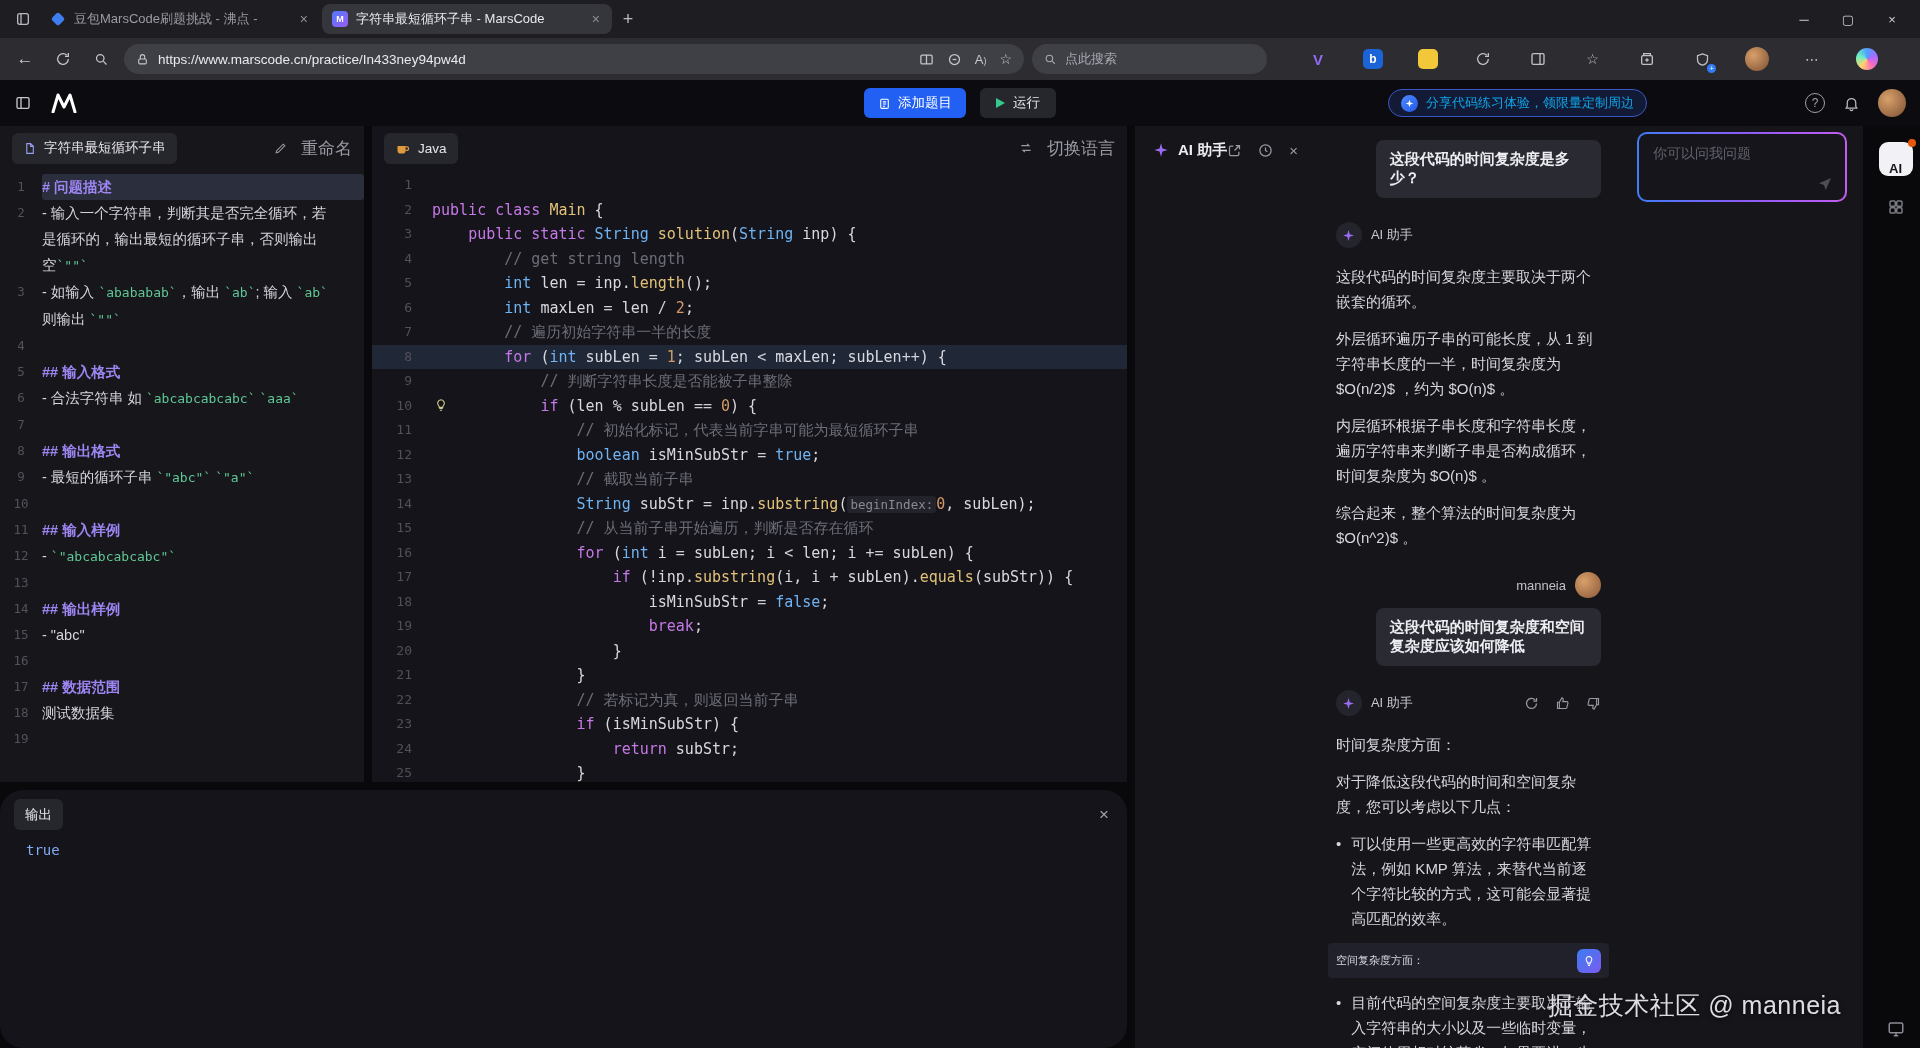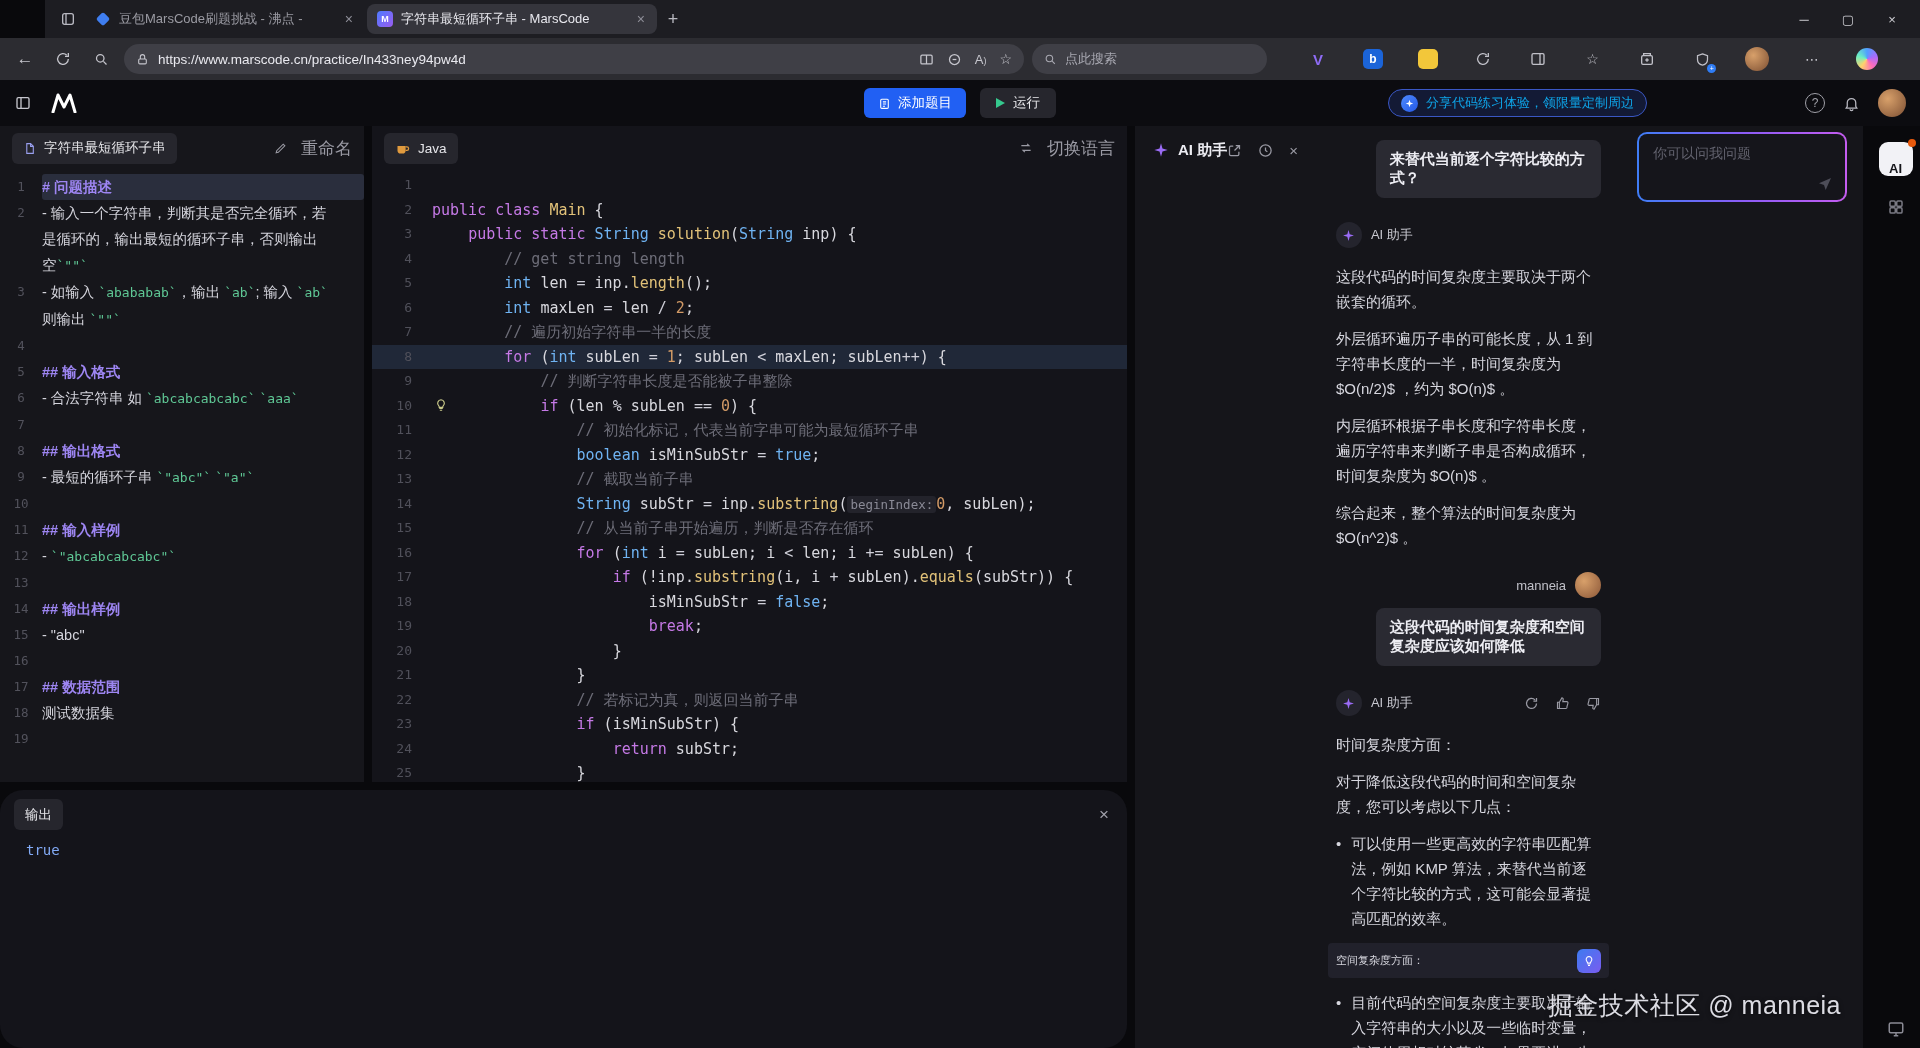--- a/index.html
+++ b/index.html
@@ -5,21 +5,21 @@
   * { margin:0; padding:0; box-sizing:border-box; }
   html,body { width:1920px; height:1048px; overflow:hidden; }
   body {
     background:#09090c; color:#d8d8de;
     font-family:"Liberation Sans","DejaVu Sans",sans-serif;
     font-size:14px;
   }
   svg { display:block; }
 
   
-  .tabbar { height:38px; background:#1d1d22; display:flex; align-items:center; padding:0 6px;margin-left:45px; }
+  .tabbar { height:38px; background:#1d1d22; display:flex; align-items:center; padding:0 6px; }
   .tb-icon { width:34px; height:28px; display:flex; align-items:center; justify-content:center; color:#b9b9c2; border-radius:6px; }
   .tab { height:30px; display:flex; align-items:center; gap:8px; padding:0 10px; border-radius:8px;
          color:#9b9ba3; font-size:13px; width:280px; margin-right:2px; }
   .tab.active { background:#35353c; color:#e8e8ee; width:290px; }
   .tab-title { white-space:nowrap; overflow:hidden; text-overflow:ellipsis; flex:1; }
   .tab-close { color:#8e8e98; font-size:14px; padding:0 2px; }
   .fav-mars { width:16px; height:16px; border-radius:4px; background:linear-gradient(135deg,#4e7bff,#9a5cf0);
               color:#fff; font-size:9px; font-weight:bold; display:flex; align-items:center; justify-content:center; flex-shrink:0; }
   .fav-juejin { width:10px; height:10px; background:#3f7ef0; transform:rotate(45deg); border-radius:2px; flex-shrink:0; margin:0 3px; }
   .newtab { width:28px; height:28px; display:flex; align-items:center; justify-content:center; color:#b9b9c0; font-size:18px; }
@@ -496,21 +496,21 @@
               <circle cx="12" cy="12" r="9"></circle>
               <path d="M12 7v5l3 2"></path>
             </svg>
         </span>
         <span>×</span>
       </span>
     </div>
     <div class="chat">
         <div class="msg-user">
 
-    <div class="bubble-user">来替代当前逐个字符比较的方式？</div>
+    <div class="bubble-user">这段代码的时间复杂度是多少？</div>
   </div>
         <div class="msg-ai">
     <div class="msg-head">
       <span class="ai-avatar">
         <svg width="13" height="13" viewBox="0 0 24 24" fill="#9b6cf6">
                 <path d="M12 2l2.2 7.8L22 12l-7.8 2.2L12 22l-2.2-7.8L2 12l7.8-2.2z"></path>
               </svg>
       </span>
       <span class="msg-name">AI 助手</span>
 

